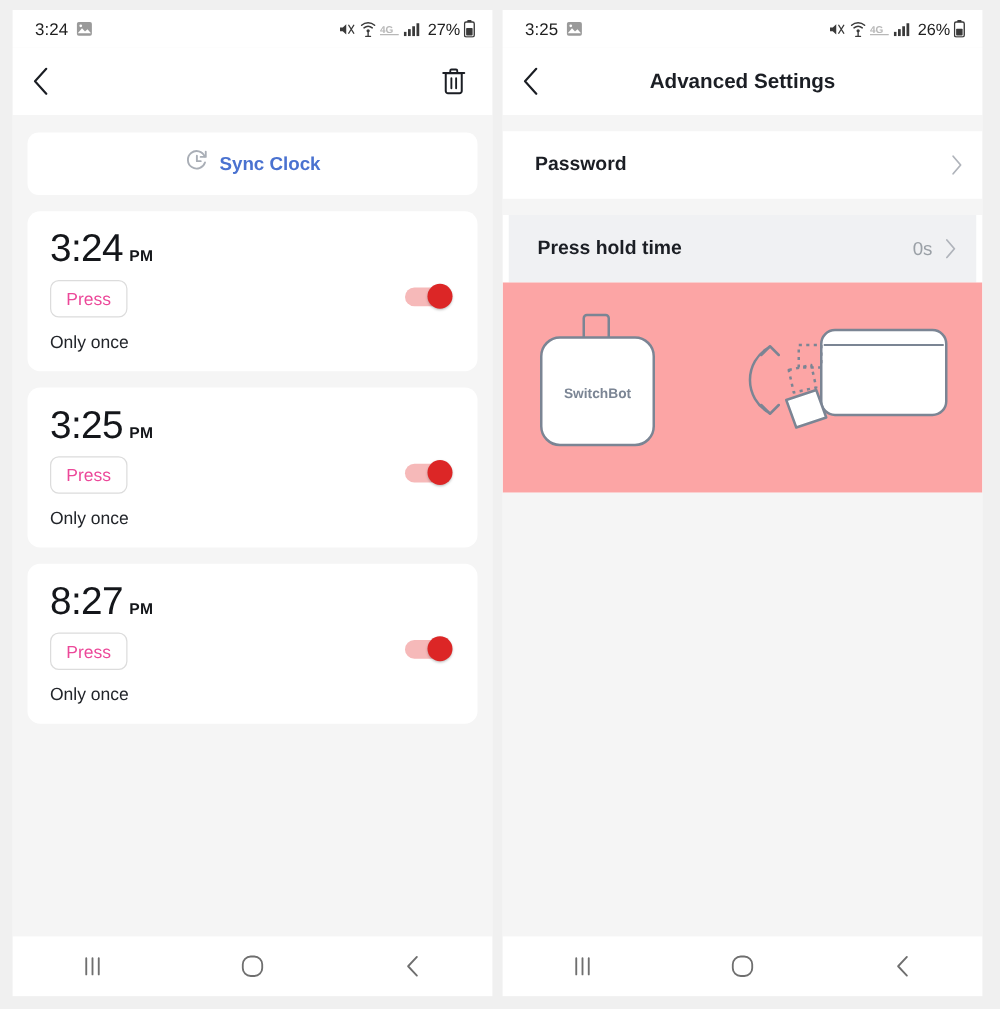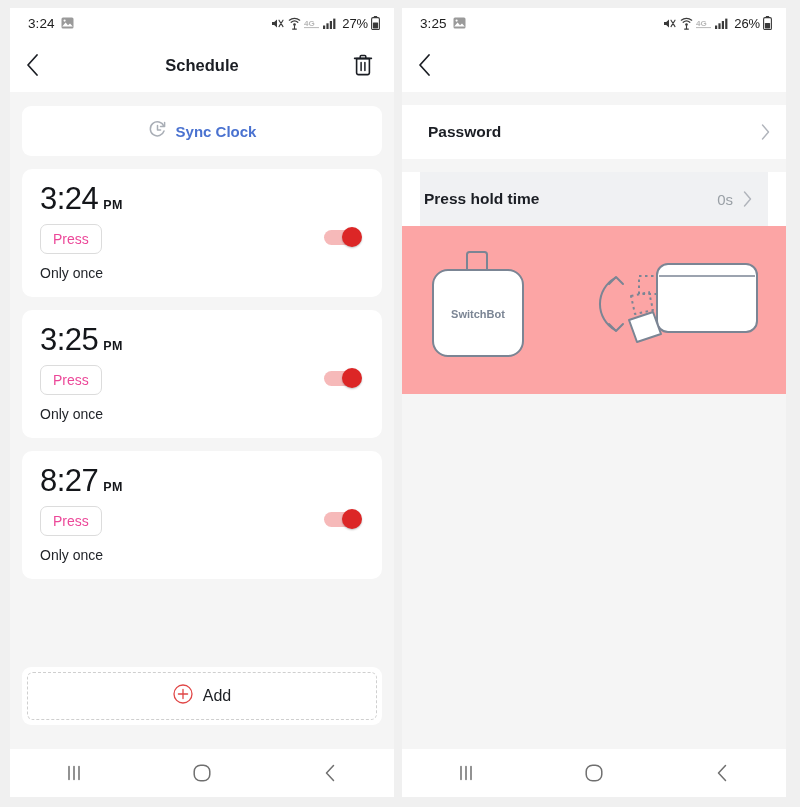--- a/index.html
+++ b/index.html
@@ -239,22 +239,22 @@
   .srow {
     height: 54px;
     display: flex;
     align-items: center;
     padding: 0 16px 0 26px;
     box-sizing: border-box;
     cursor: pointer;
   }
   .srow-pressed {
     background: #f0f1f3;
-    margin: 0 18px;
-    padding-left: 4px;
+    margin: 0 5px;
+    padding-left: 23px;
   }
   .srow-label {
     font-size: 15.5px;
     font-weight: bold;
     color: #1b1e24;
   }
   .srow-value {
     margin-left: auto;
     font-size: 15px;
     color: #9aa0a6;
@@ -348,21 +348,20 @@
         </span>
       </div>
     </div>
 
     <div class="titlebar">
       <div class="back-btn">
         <svg width="13" height="22" viewBox="0 0 13 22">
             <path d="M11 1 L2 11 L11 21" stroke="#1b1e24" stroke-width="1.7" fill="none" stroke-linecap="round" stroke-linejoin="round"></path>
           </svg>
       </div>
-      <div class="title-text">Schedule</div>
       <div class="trash-btn">
         <svg width="20" height="22" viewBox="0 0 20 22">
             <path d="M1.6 4.4h16.8" stroke="#1b1e24" stroke-width="1.6" stroke-linecap="round"></path>
             <path d="M7.2 4.2V2.6a1 1 0 0 1 1-1h3.6a1 1 0 0 1 1 1v1.6" stroke="#1b1e24" stroke-width="1.5" fill="none"></path>
             <path d="M3.6 4.6h12.8v14.2a1.8 1.8 0 0 1-1.8 1.8H5.4a1.8 1.8 0 0 1-1.8-1.8z" stroke="#1b1e24" stroke-width="1.6" fill="none" stroke-linejoin="round"></path>
             <path d="M8.1 8.6v8M11.9 8.6v8" stroke="#1b1e24" stroke-width="1.5" stroke-linecap="round"></path>
           </svg>
       </div>
     </div>
 
@@ -411,31 +410,20 @@
           <span class="time-ampm">PM</span>
         </div>
         <div class="press-pill">Press</div>
         <div class="repeat-text">Only once</div>
         <div class="toggle">
           <div class="toggle-track"></div>
           <div class="toggle-knob"></div>
         </div>
       </div>
 
-      <div class="add-card">
-        <div class="add-inner">
-          <span>
-            <svg width="20" height="20" viewBox="0 0 20 20">
-                <circle cx="10" cy="10" r="9" stroke="#e04646" stroke-width="1.3" fill="none"></circle>
-                <path d="M10 5.4v9.2M5.4 10h9.2" stroke="#e04646" stroke-width="1.3" stroke-linecap="round"></path>
-              </svg>
-          </span>
-          <span class="add-label">Add</span>
-        </div>
-      </div>
 
     </div>
 
     <div class="navbar">
       <div class="navbtn">
         <svg width="20" height="16" viewBox="0 0 20 16">
             <path d="M5 1.5v13M10 1.5v13M15 1.5v13" stroke="#6f6f6f" stroke-width="1.5" stroke-linecap="round"></path>
           </svg>
       </div>
       <div class="navbtn">
@@ -503,20 +491,21 @@
         </span>
       </div>
     </div>
 
     <div class="titlebar">
       <div class="back-btn">
         <svg width="13" height="22" viewBox="0 0 13 22">
             <path d="M11 1 L2 11 L11 21" stroke="#1b1e24" stroke-width="1.7" fill="none" stroke-linecap="round" stroke-linejoin="round"></path>
           </svg>
       </div>
+      <div class="title-text">Advanced Settings</div>
     </div>
 
     <div class="body">
 
       <div class="settings-group">
         <div class="srow">
           <span class="srow-label">Password</span>
           <span class="srow-value"></span>
           <span class="chev">
             <svg width="9" height="16" viewBox="0 0 9 16">

